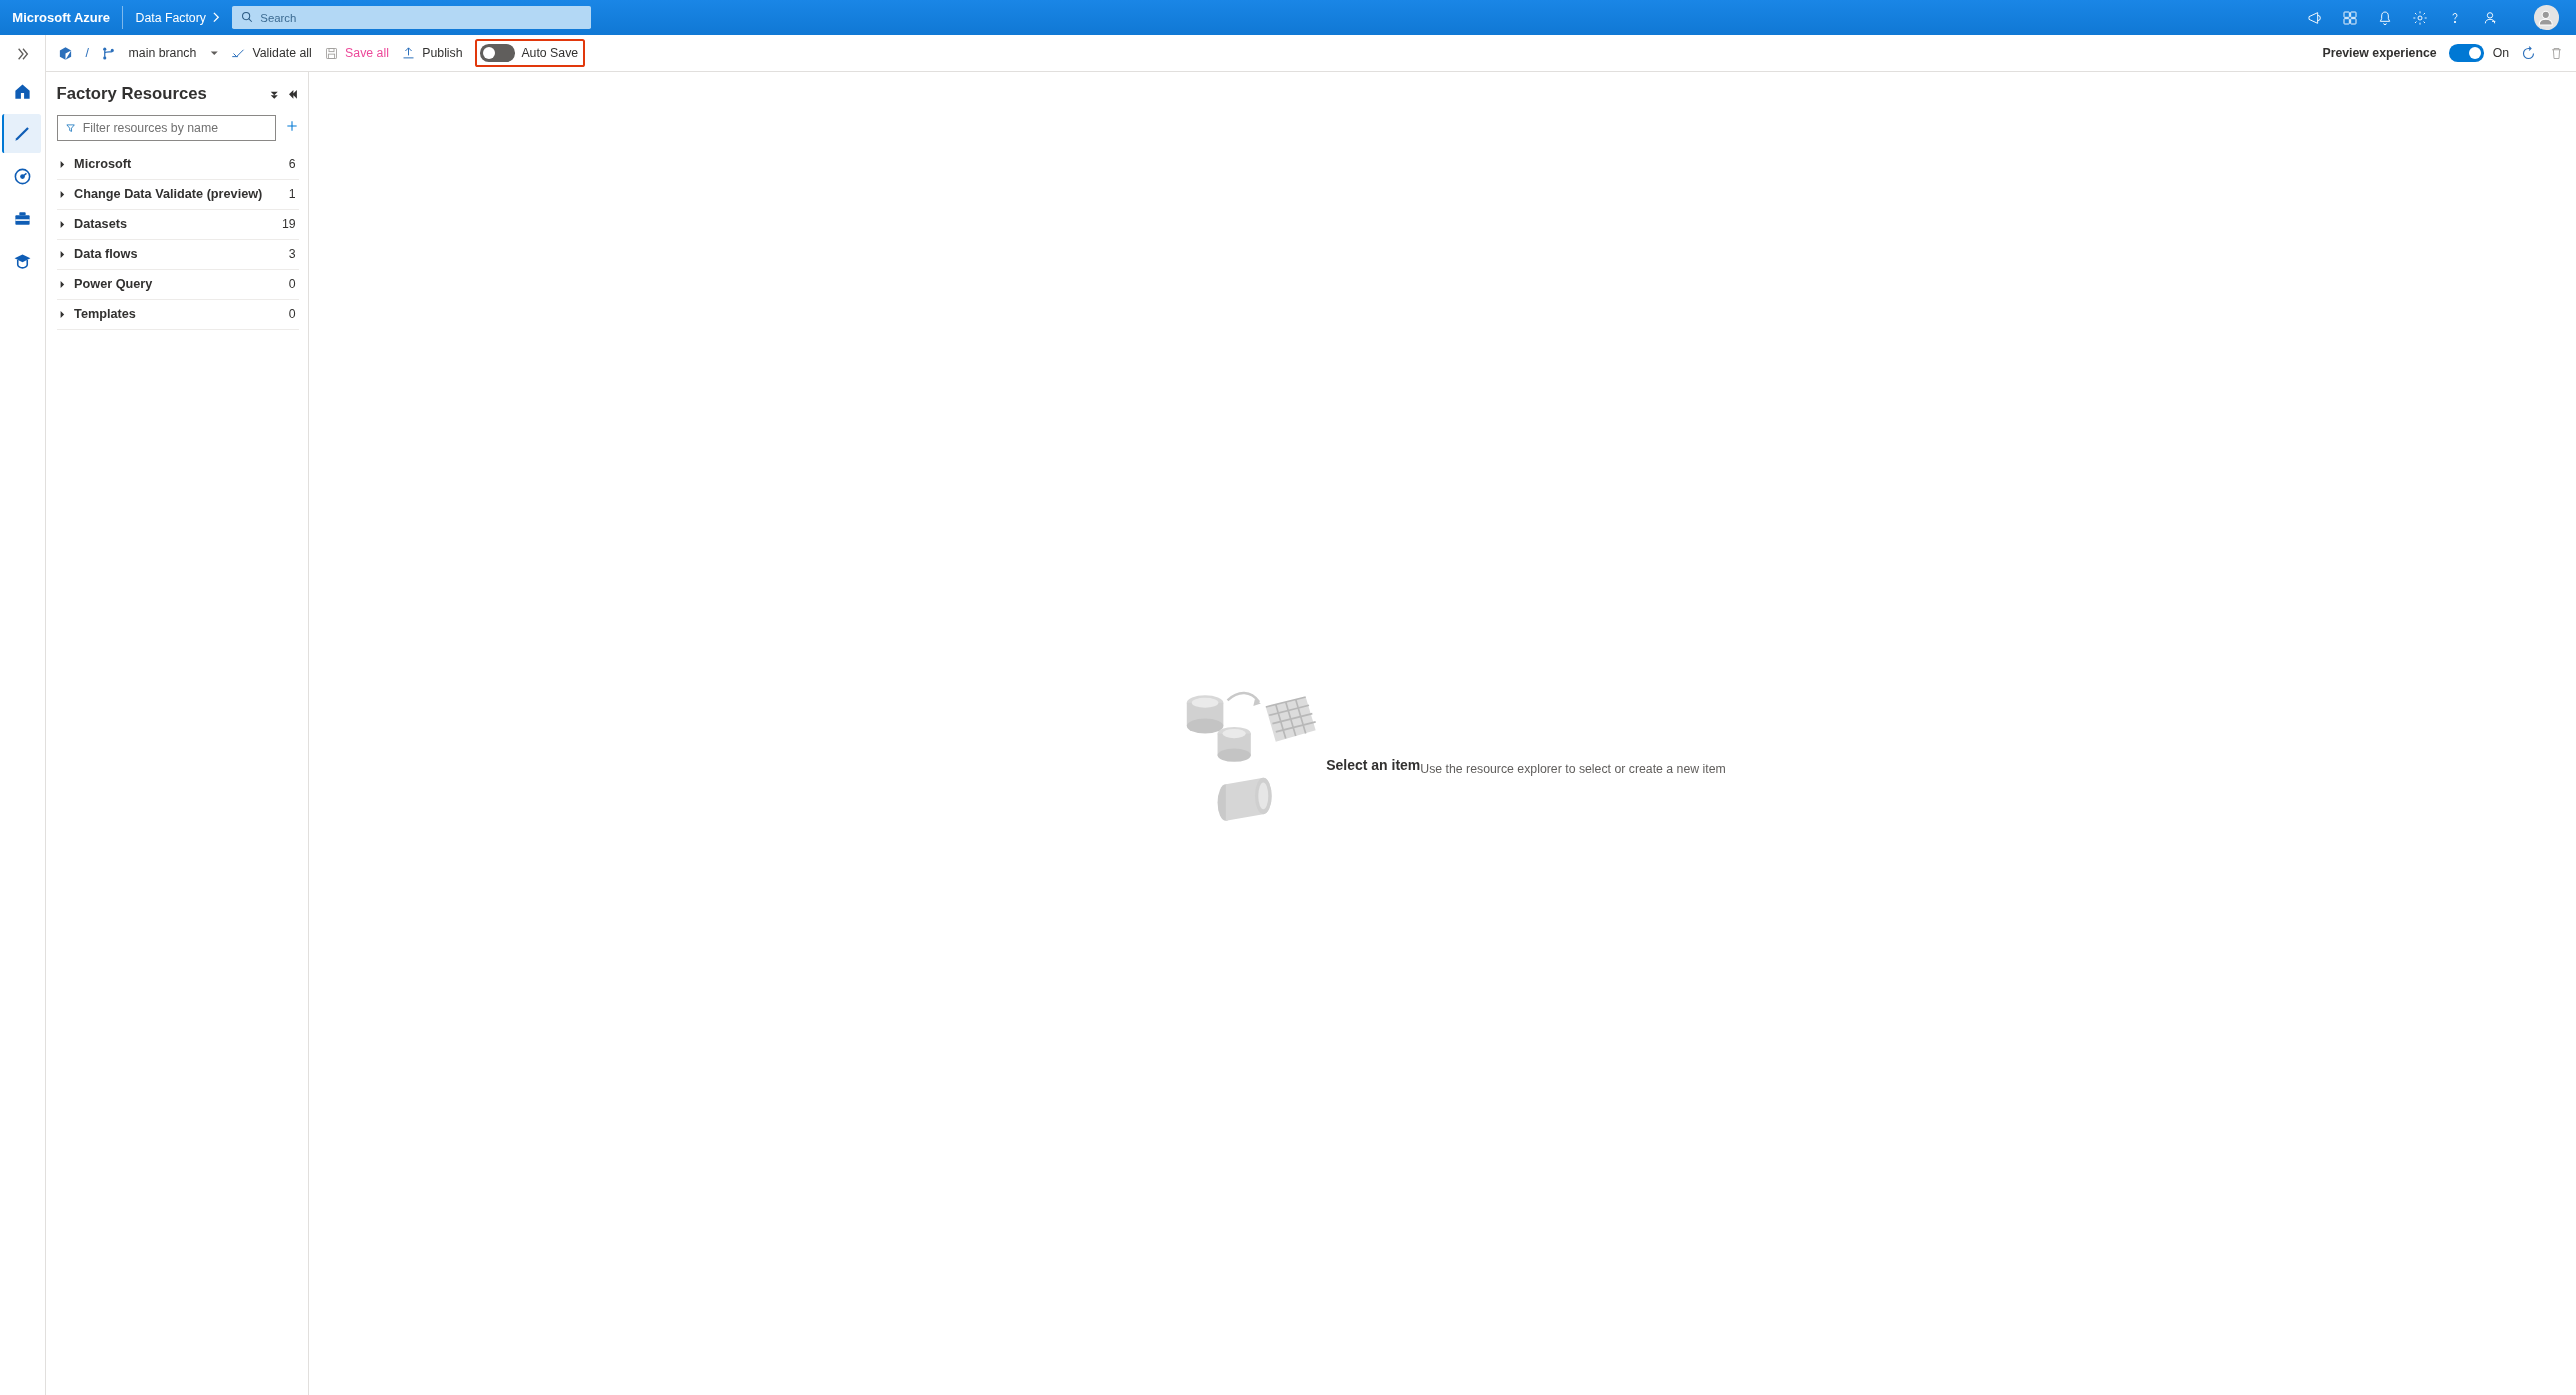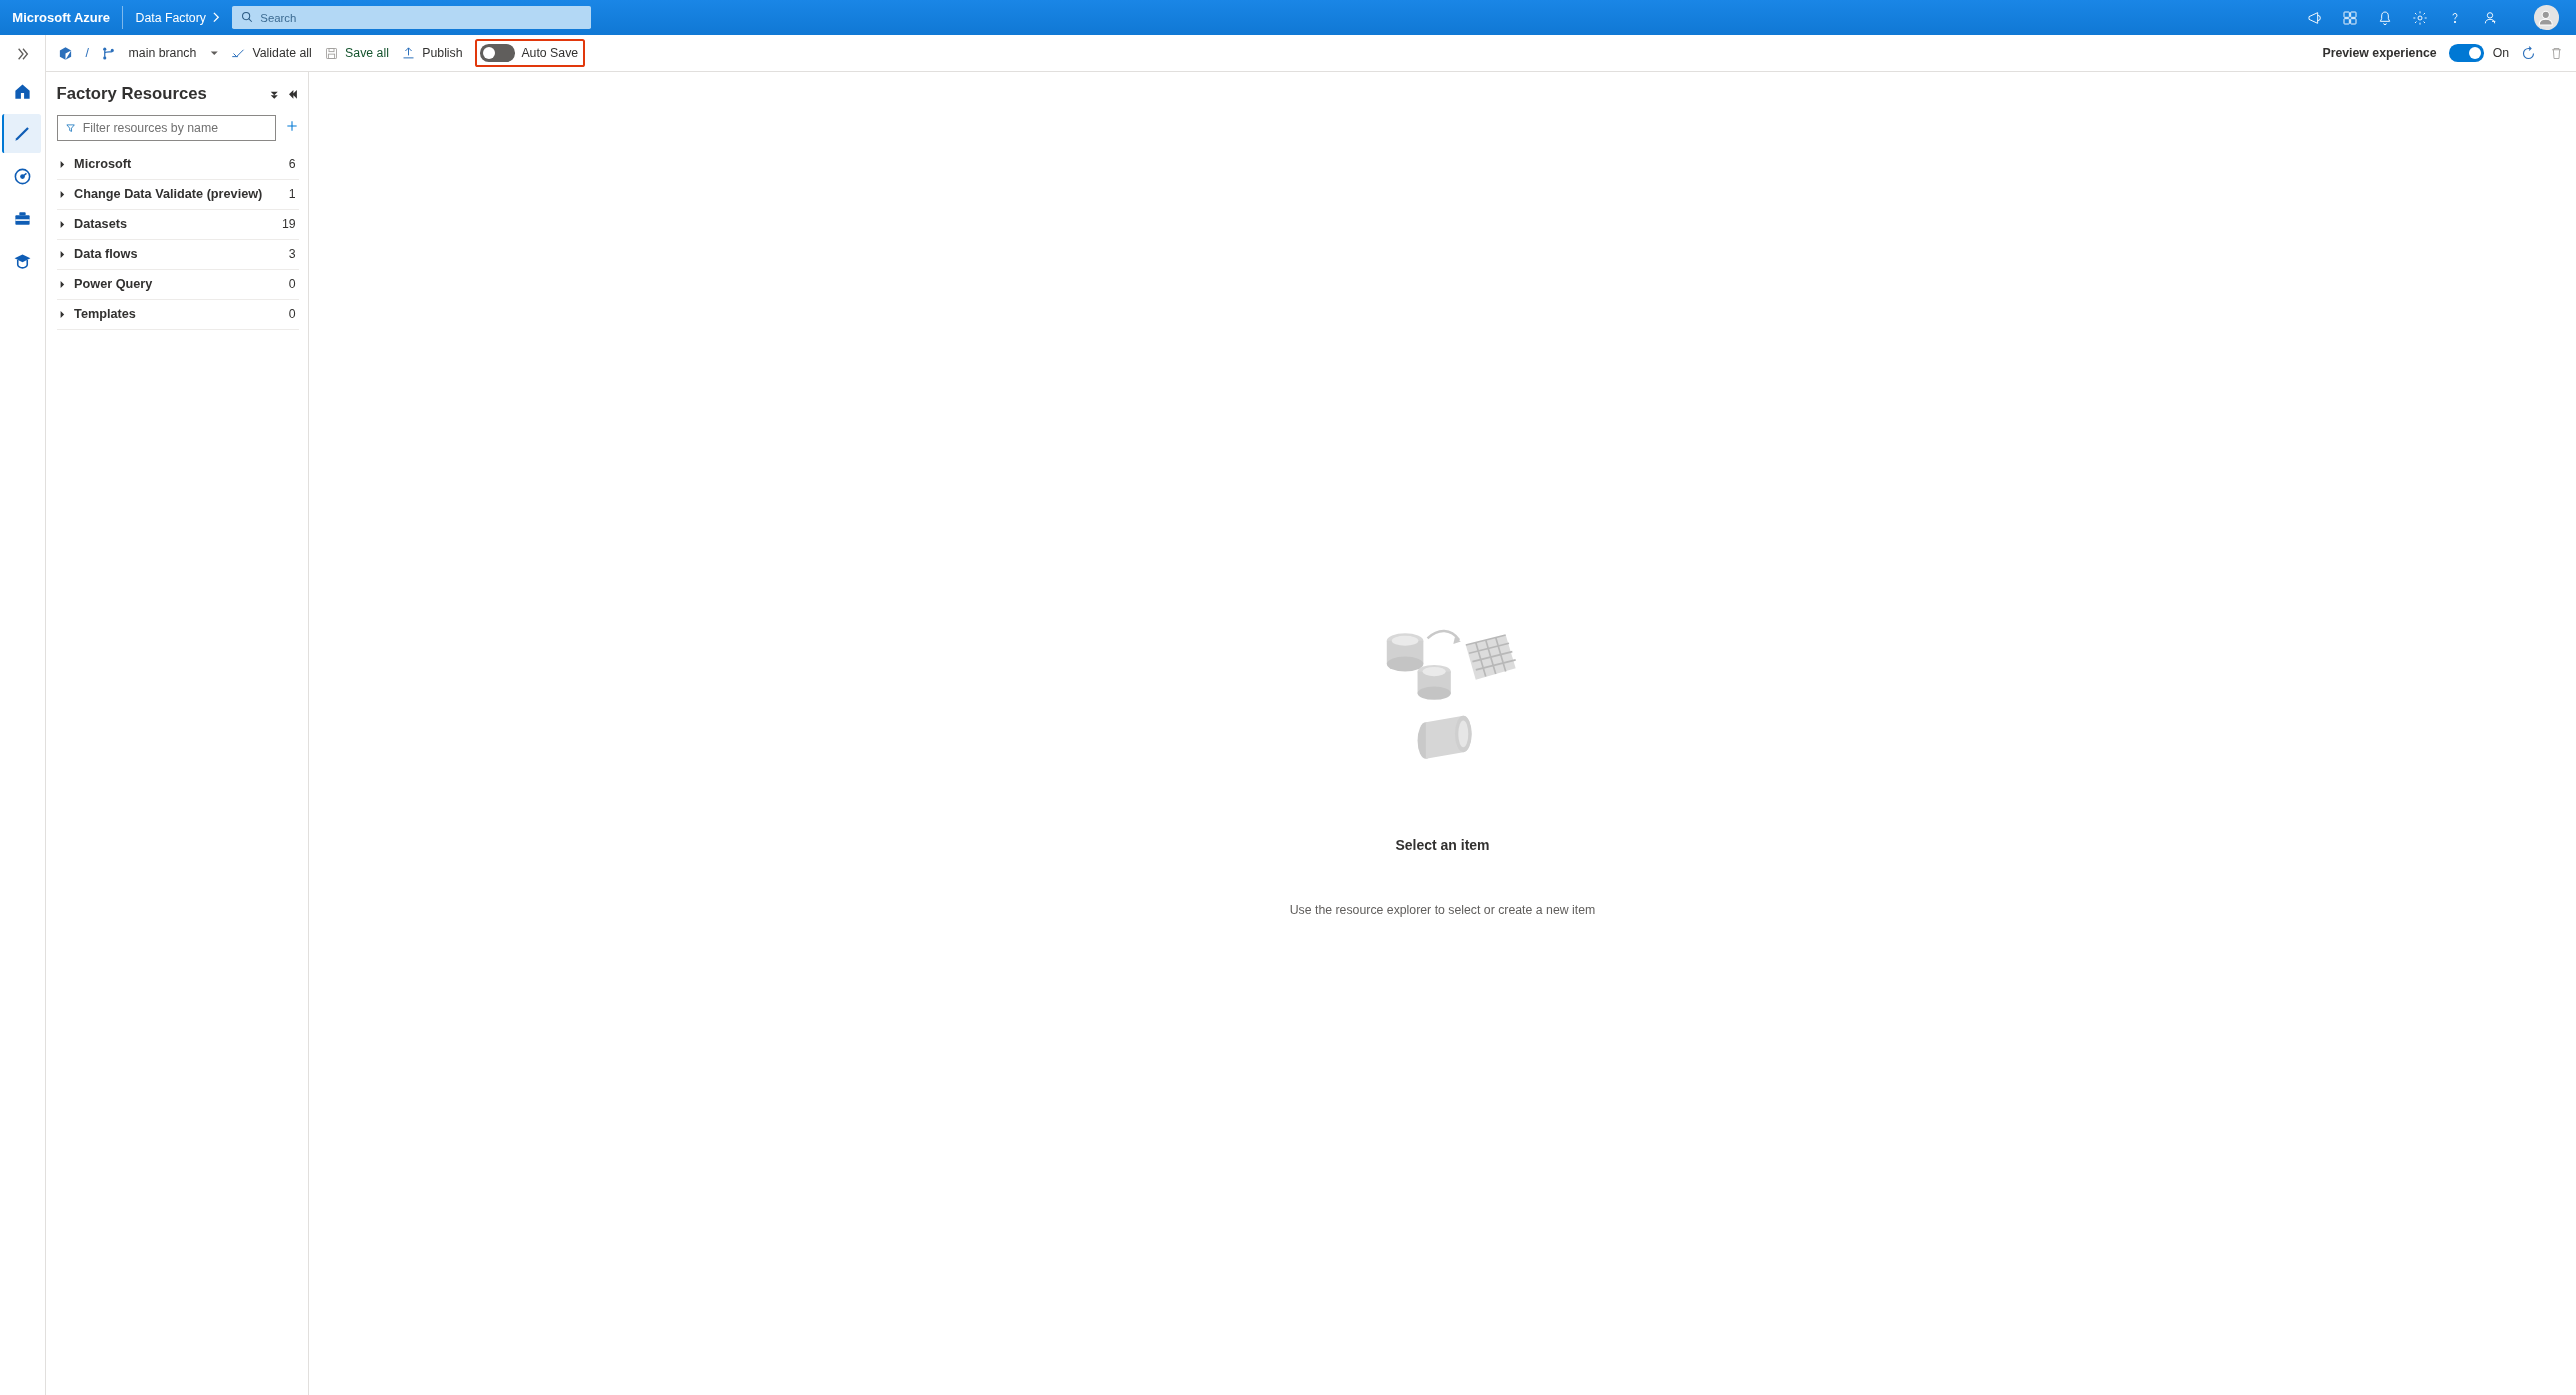--- a/index.html
+++ b/index.html
@@ -84,21 +84,21 @@
   font-size: 12.3px;
 }
 .toolbar .tb-btn { display: flex; align-items: center; gap: 6.1px; cursor: pointer; }
 .toolbar svg { width: 15px; height: 15px; }
 .toolbar .sep-slash { color: #2b6fbb; }
 .toolbar .branch-name { color: #323130; }
 .toolbar .branch-icon svg, .toolbar .cube-icon svg { fill: #2b6fbb; }
 .toolbar .chev-down svg { width: 10.5px; height: 10.5px; fill: #605e5c; }
 .toolbar .validate { color: #323130; }
 .toolbar .validate svg { stroke: #2b6fbb; fill: none; stroke-width: 1.6; }
-.toolbar .disabled { color: #14532d; cursor: default; }
+.toolbar .disabled { color: #ec4899; cursor: default; }
 .toolbar .disabled svg { stroke: #a19f9d; fill: none; stroke-width: 1.4; }
 .toolbar .publish svg { stroke: #2b6fbb; fill: none; stroke-width: 1.6; }
 .toolbar .delete svg { stroke: #a19f9d; fill: none; stroke-width: 1.4; }
 .toolbar .refresh svg { stroke: #2b6fbb; fill: none; stroke-width: 1.8; }
 .toolbar .spacer { flex: 1; }
 
 
 .toggle-widget { display: flex; align-items: center; gap: 8.8px; }
 .toggle-widget .track {
   width: 35px; height: 17.5px; border-radius: 8.8px; position: relative;
@@ -164,21 +164,21 @@
 .tree-item .count { margin-left: auto; font-size: 12.3px; padding-right: 3.5px; }
 
 
 .canvas {
   flex: 1;
   display: flex;
   align-items: center;
   justify-content: center;
   padding-top: 70px;
 }
-.canvas-inner { display: flex; flex-direction: column; align-items: center; text-align: center; gap: 43px; }
+.canvas-inner { display: flex; flex-direction: row; align-items: center; text-align: center; }
 .placeholder-art {
   width: 167px; height: 158px;
   margin-bottom: 16px;
 }
 .canvas-title { font-weight: 600; font-size: 14px; color: #323130; margin-bottom: 7px; }
 .canvas-sub { font-size: 12.3px; color: #605e5c; }
 </style>
 </head>
 <body>
 

